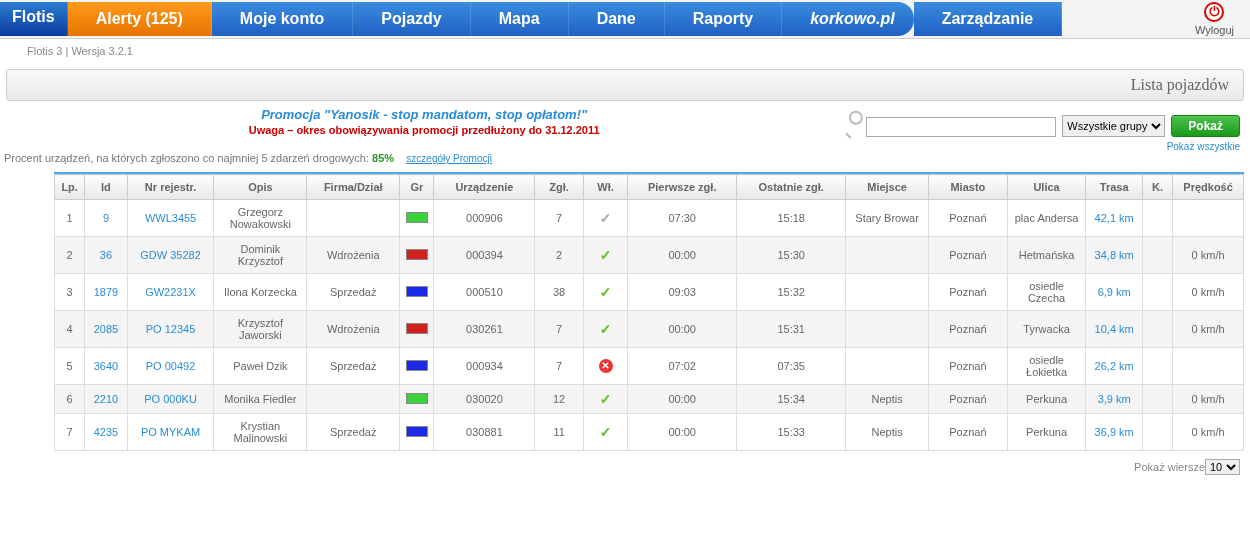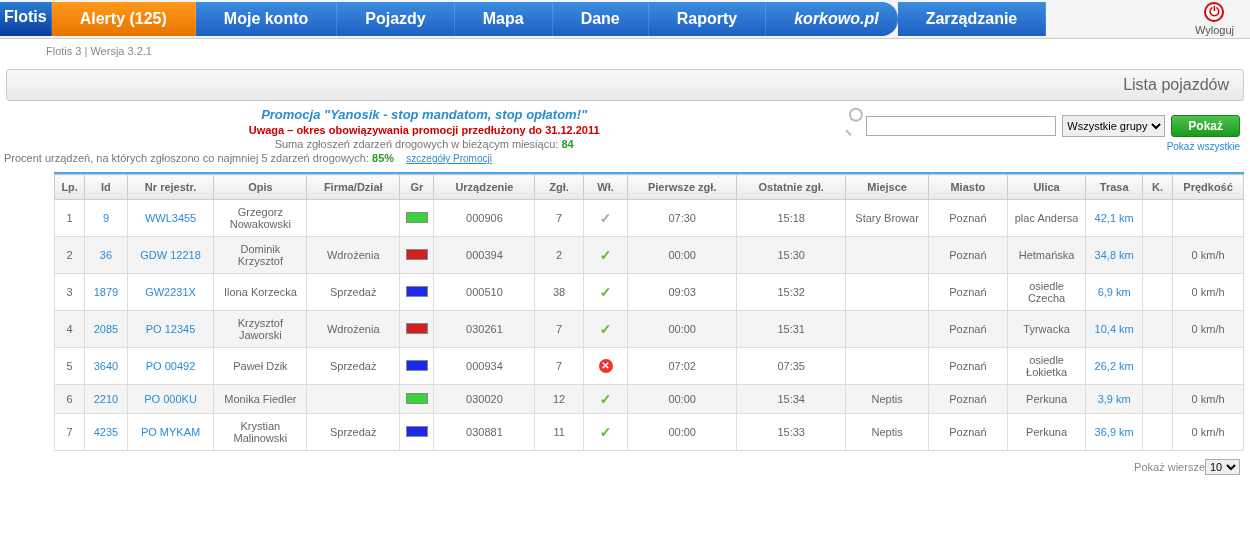--- a/index.html
+++ b/index.html
@@ -23,21 +23,21 @@
       color: #fff;
       font-weight: bold;
       font-size: 16px;
       cursor: pointer;
       background: linear-gradient(#3b8cde, #1e60c4);
       border-right: 1px solid rgba(255,255,255,.15);
     }
     .tab.brand {
       background: linear-gradient(#2c7cd0, #0a3ca0);
       font-size: 16px;
-      padding: 6px 4px;
+      padding: 6px 12px;
     }
     .tab.active {
       background: linear-gradient(#ff9a1a, #e87400);
     }
     .tab.korkowo {
       font-style: italic;
       font-family: 'Trebuchet MS', sans-serif;
       border-radius: 0 16px 16px 0;
       padding-right: 18px;
     }
@@ -49,30 +49,31 @@
     }
     .logout-icon {
       width: 20px; height: 20px;
       border-radius: 50%;
       background: #fff;
       border: 2px solid #d00;
       display: flex; align-items: center; justify-content: center;
       margin: 0 auto 2px;
       color: #d00; font-weight: bold; font-size: 13px;
     }
-    .version { padding: 6px 2px; color: #888; margin-left: 44px; }
+    .version { padding: 6px 27px; color: #888; }
     .title-bar {
       background: linear-gradient(#f9f9f9, #e9e9e9);
       border: 1px solid #ccc;
       margin: 6px 6px 0;
       padding: 6px 14px;
       text-align: right;
       font-size: 16px;
       color: #666;
       border-radius: 3px;
+      font-family: Liberation Serif, serif;
     }
     .promo-row {
       display: flex;
       align-items: flex-start;
       padding: 6px 10px 0;
     }
     .promo-left { flex: 1; text-align: center; }
     .promo-title { color: #2a8cd6; font-weight: bold; font-style: italic; font-size: 13px; }
     .promo-pack { color: #2a8cd6; font-style: italic; }
     .promo-warn { color: #c00; font-weight: bold; margin-top: 2px; }
@@ -82,21 +83,21 @@
     .promo-link { color: #2a8cd6; text-decoration: underline; font-size: 10px; cursor: pointer; }
     .refresh-block { text-align: right; min-width: 250px; }
     .refresh-link { color: #2a8cd6; cursor: pointer; }
     .refresh-icon {
       display:inline-block; width:14px; height:14px;
       border:2px solid #2a8cd6; border-top-color:transparent;
       border-radius:50%; margin-right:4px; vertical-align:-3px;
     }
     .search-row {
       display: flex;
-      align-items: center;
+      align-items: flex-end;
       gap: 6px;
       margin-top: 8px;
       justify-content: flex-end;
     }
     .mag-icon {
       width:16px;height:16px;transform:rotate(-45deg);
       position:relative; margin-right: 6px;
     }
     .mag-icon::before{content:'';position:absolute;width:10px;height:10px;border:2px solid #bbb;border-radius:50%;}
     .mag-icon::after{content:'';position:absolute;width:2px;height:7px;background:#bbb;left:4px;top:11px;}
@@ -160,24 +161,20 @@
 </div>
 
 <div class="version">Flotis 3 | Wersja 3.2.1</div>
 
 <div class="title-bar">Lista pojazdów</div>
 
 <div class="promo-row">
   <div class="promo-left">
     <div class="promo-title">Promocja "Yanosik - stop mandatom, stop opłatom!"</div>
     <div class="promo-warn">Uwaga – okres obowiązywania promocji przedłużony do 31.12.2011</div>
-    <div class="promo-line1">
-      <span>Suma zgłoszeń zdarzeń drogowych w bieżącym miesiącu:  </span>
-      <b>84</b>
-    </div>
   </div>
   <div class="refresh-block">
     <div class="search-row">
       <span class="mag-icon"></span>
       <input class="search-input" placeholder="" style="">
       <select class="group-select">
         <option>Wszystkie grupy</option>
       </select>
       <button class="show-btn">Pokaż</button>
     </div>
@@ -251,21 +248,21 @@
      <td>Stary Browar</td>
      <td>Poznań</td>
      <td>plac Andersa</td>
      <td><span class="link">42,1 km</span></td>
      <td></td>
      <td></td>
    </tr>
         <tr>
      <td>2</td>
      <td><span class="link">36</span></td>
-     <td><span class="link">GDW 12218</span></td>
+     <td><span class="link">GDW 35282</span></td>
      <td>Dominik Krzysztof</td>
      <td>Wdrożenia</td>
      <td><span class="swatch sw-red"></span></td>
      <td>000394</td>
      <td>2</td>
      <td><span class="chk">✓</span></td>
      <td>00:00</td>
      <td>15:30</td>
      <td></td>
      <td>Poznań</td>

